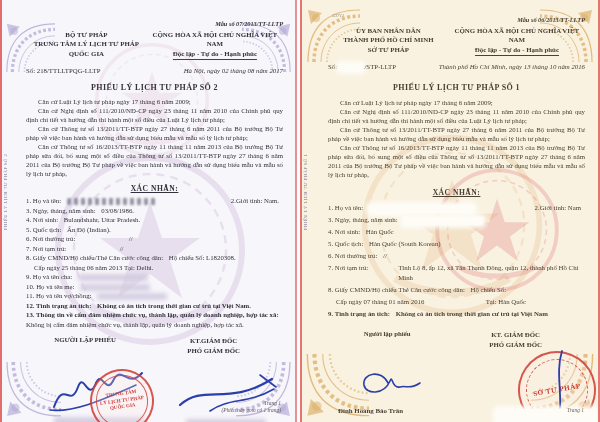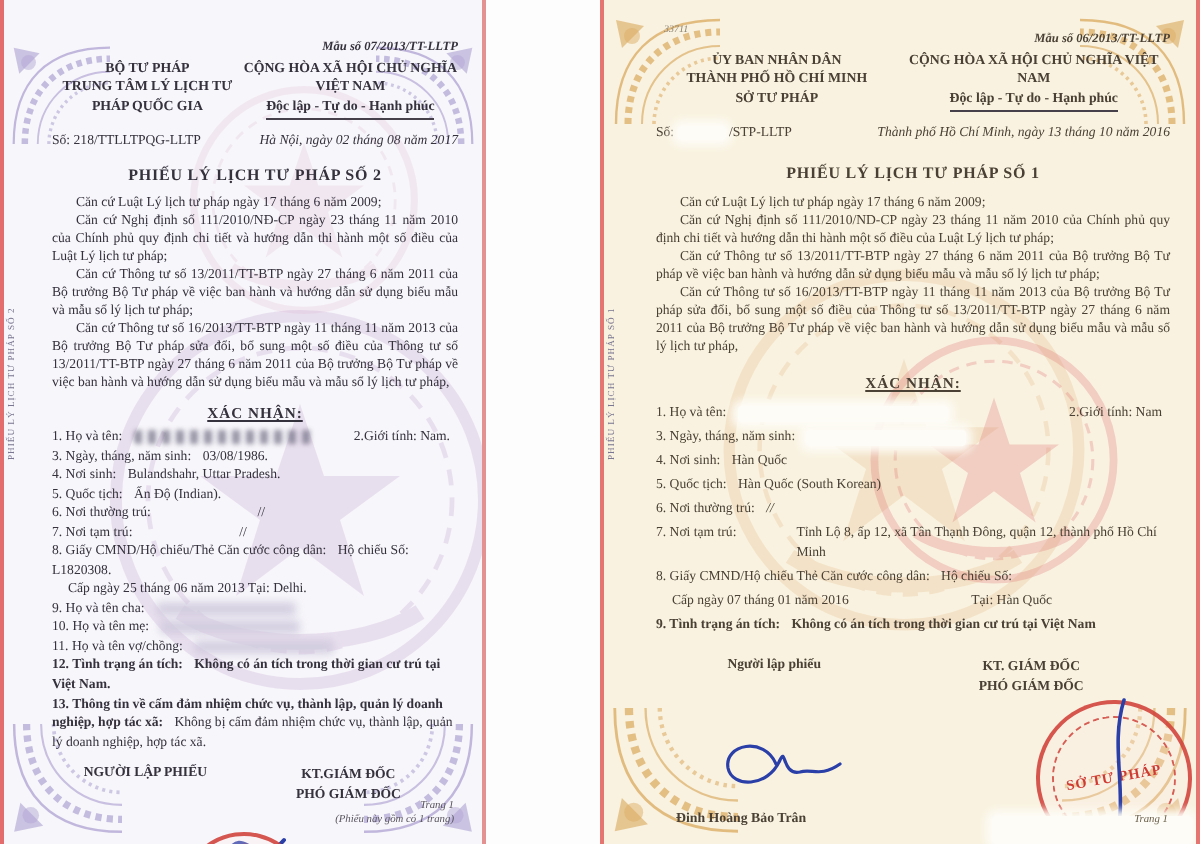--- a/index.html
+++ b/index.html
@@ -1,19 +1,19 @@
 <!DOCTYPE html>
 <html><head>
 <meta charset="utf-8">
 <style>
   html,body{margin:0;padding:0;background:#e9e9e9;}
   .stage{position:relative;width:600px;height:422px;background:#fdfdfd;overflow:hidden;
          font-family:"Liberation Serif", serif;color:#35313d;}
   .doc{position:absolute;top:0;height:422px;box-sizing:border-box;overflow:hidden;}
-  .doc-left{left:0;width:243px;background:#f7f6fa;
+  .doc-left{left:0;width:297px;background:#f7f6fa;
             border-left:2px solid rgba(224,85,85,.85);border-right:2px solid rgba(224,120,120,.8);}
   .doc-right{left:300px;width:300px;background:#f9f2e0;color:#4a4034;
              border-left:2px solid rgba(224,85,85,.8);border-right:2px solid rgba(224,85,85,.8);}
   .content{position:relative;z-index:2;padding:20px 12px 0 24px;}
   .doc-right .content{padding:16px 13px 0 26px;}
 
   .form-no{text-align:right;font-size:6.3px;font-weight:bold;font-style:italic;margin-bottom:3px;}
   .hdr{display:flex;}
   .hdr-agency{width:47%;text-align:center;font-weight:bold;font-size:6.9px;line-height:1.35;}
   .hdr-nation{width:53%;text-align:center;font-weight:bold;font-size:6.9px;line-height:1.35;}

